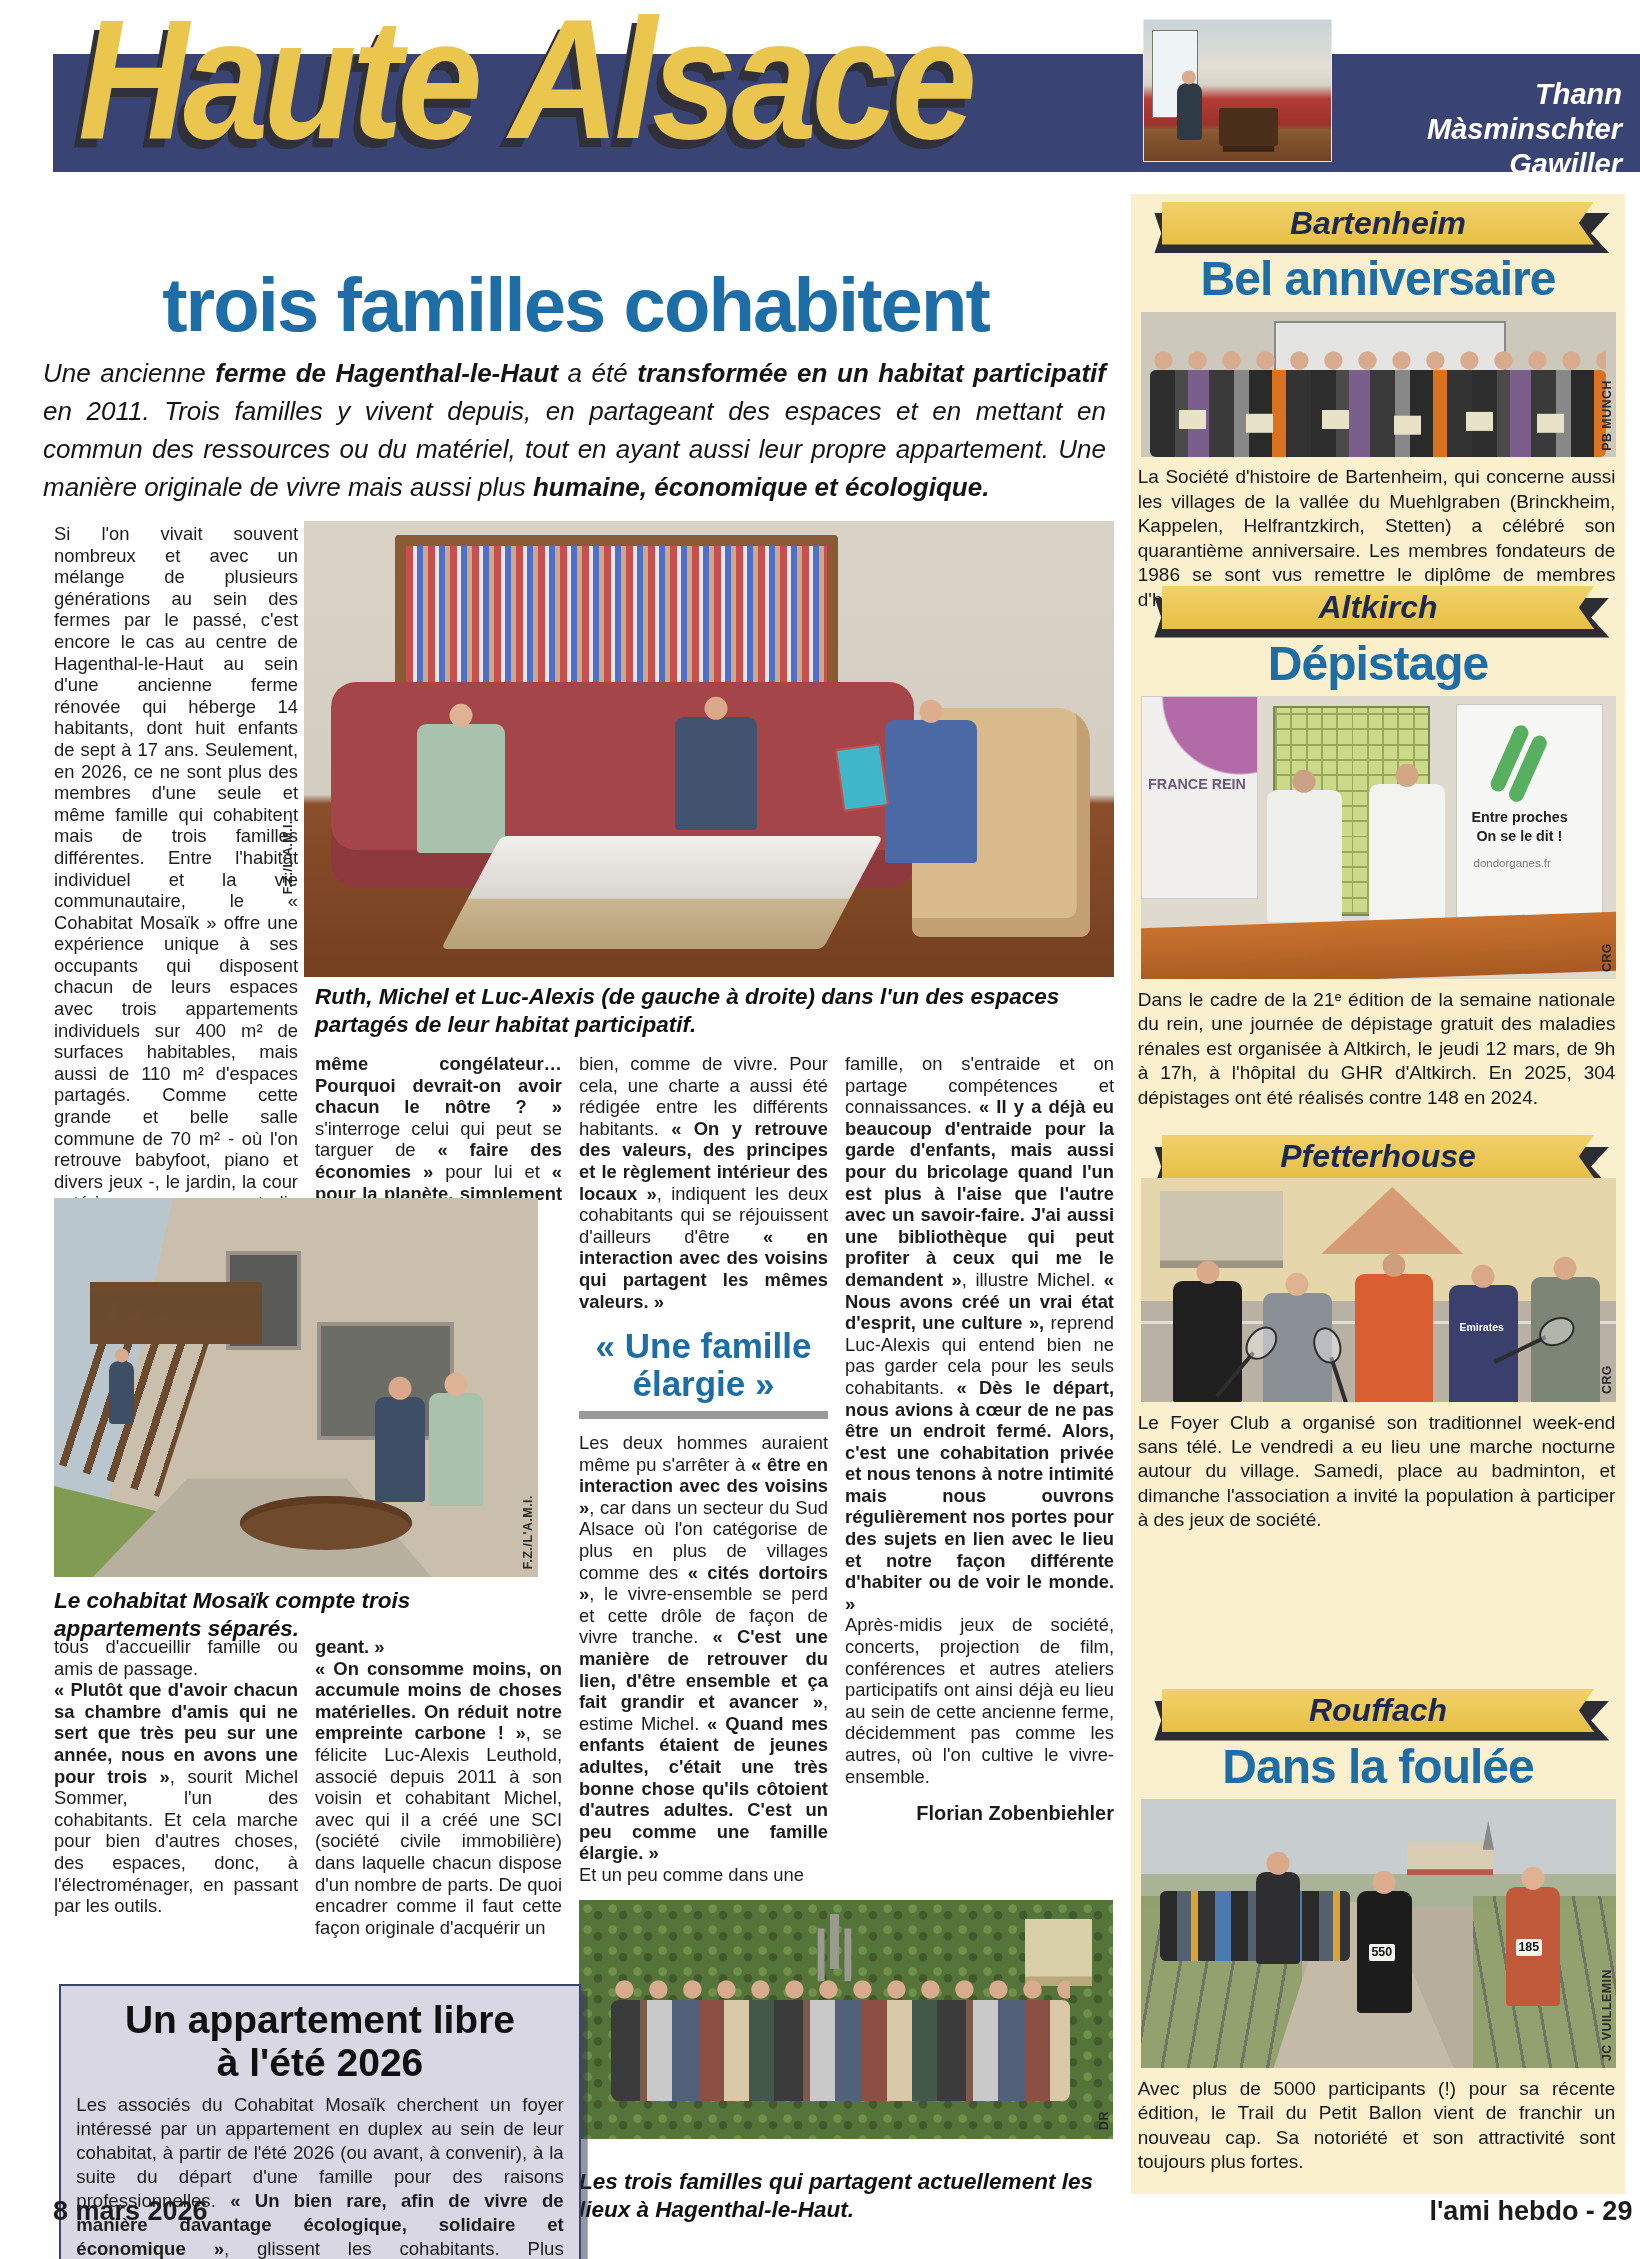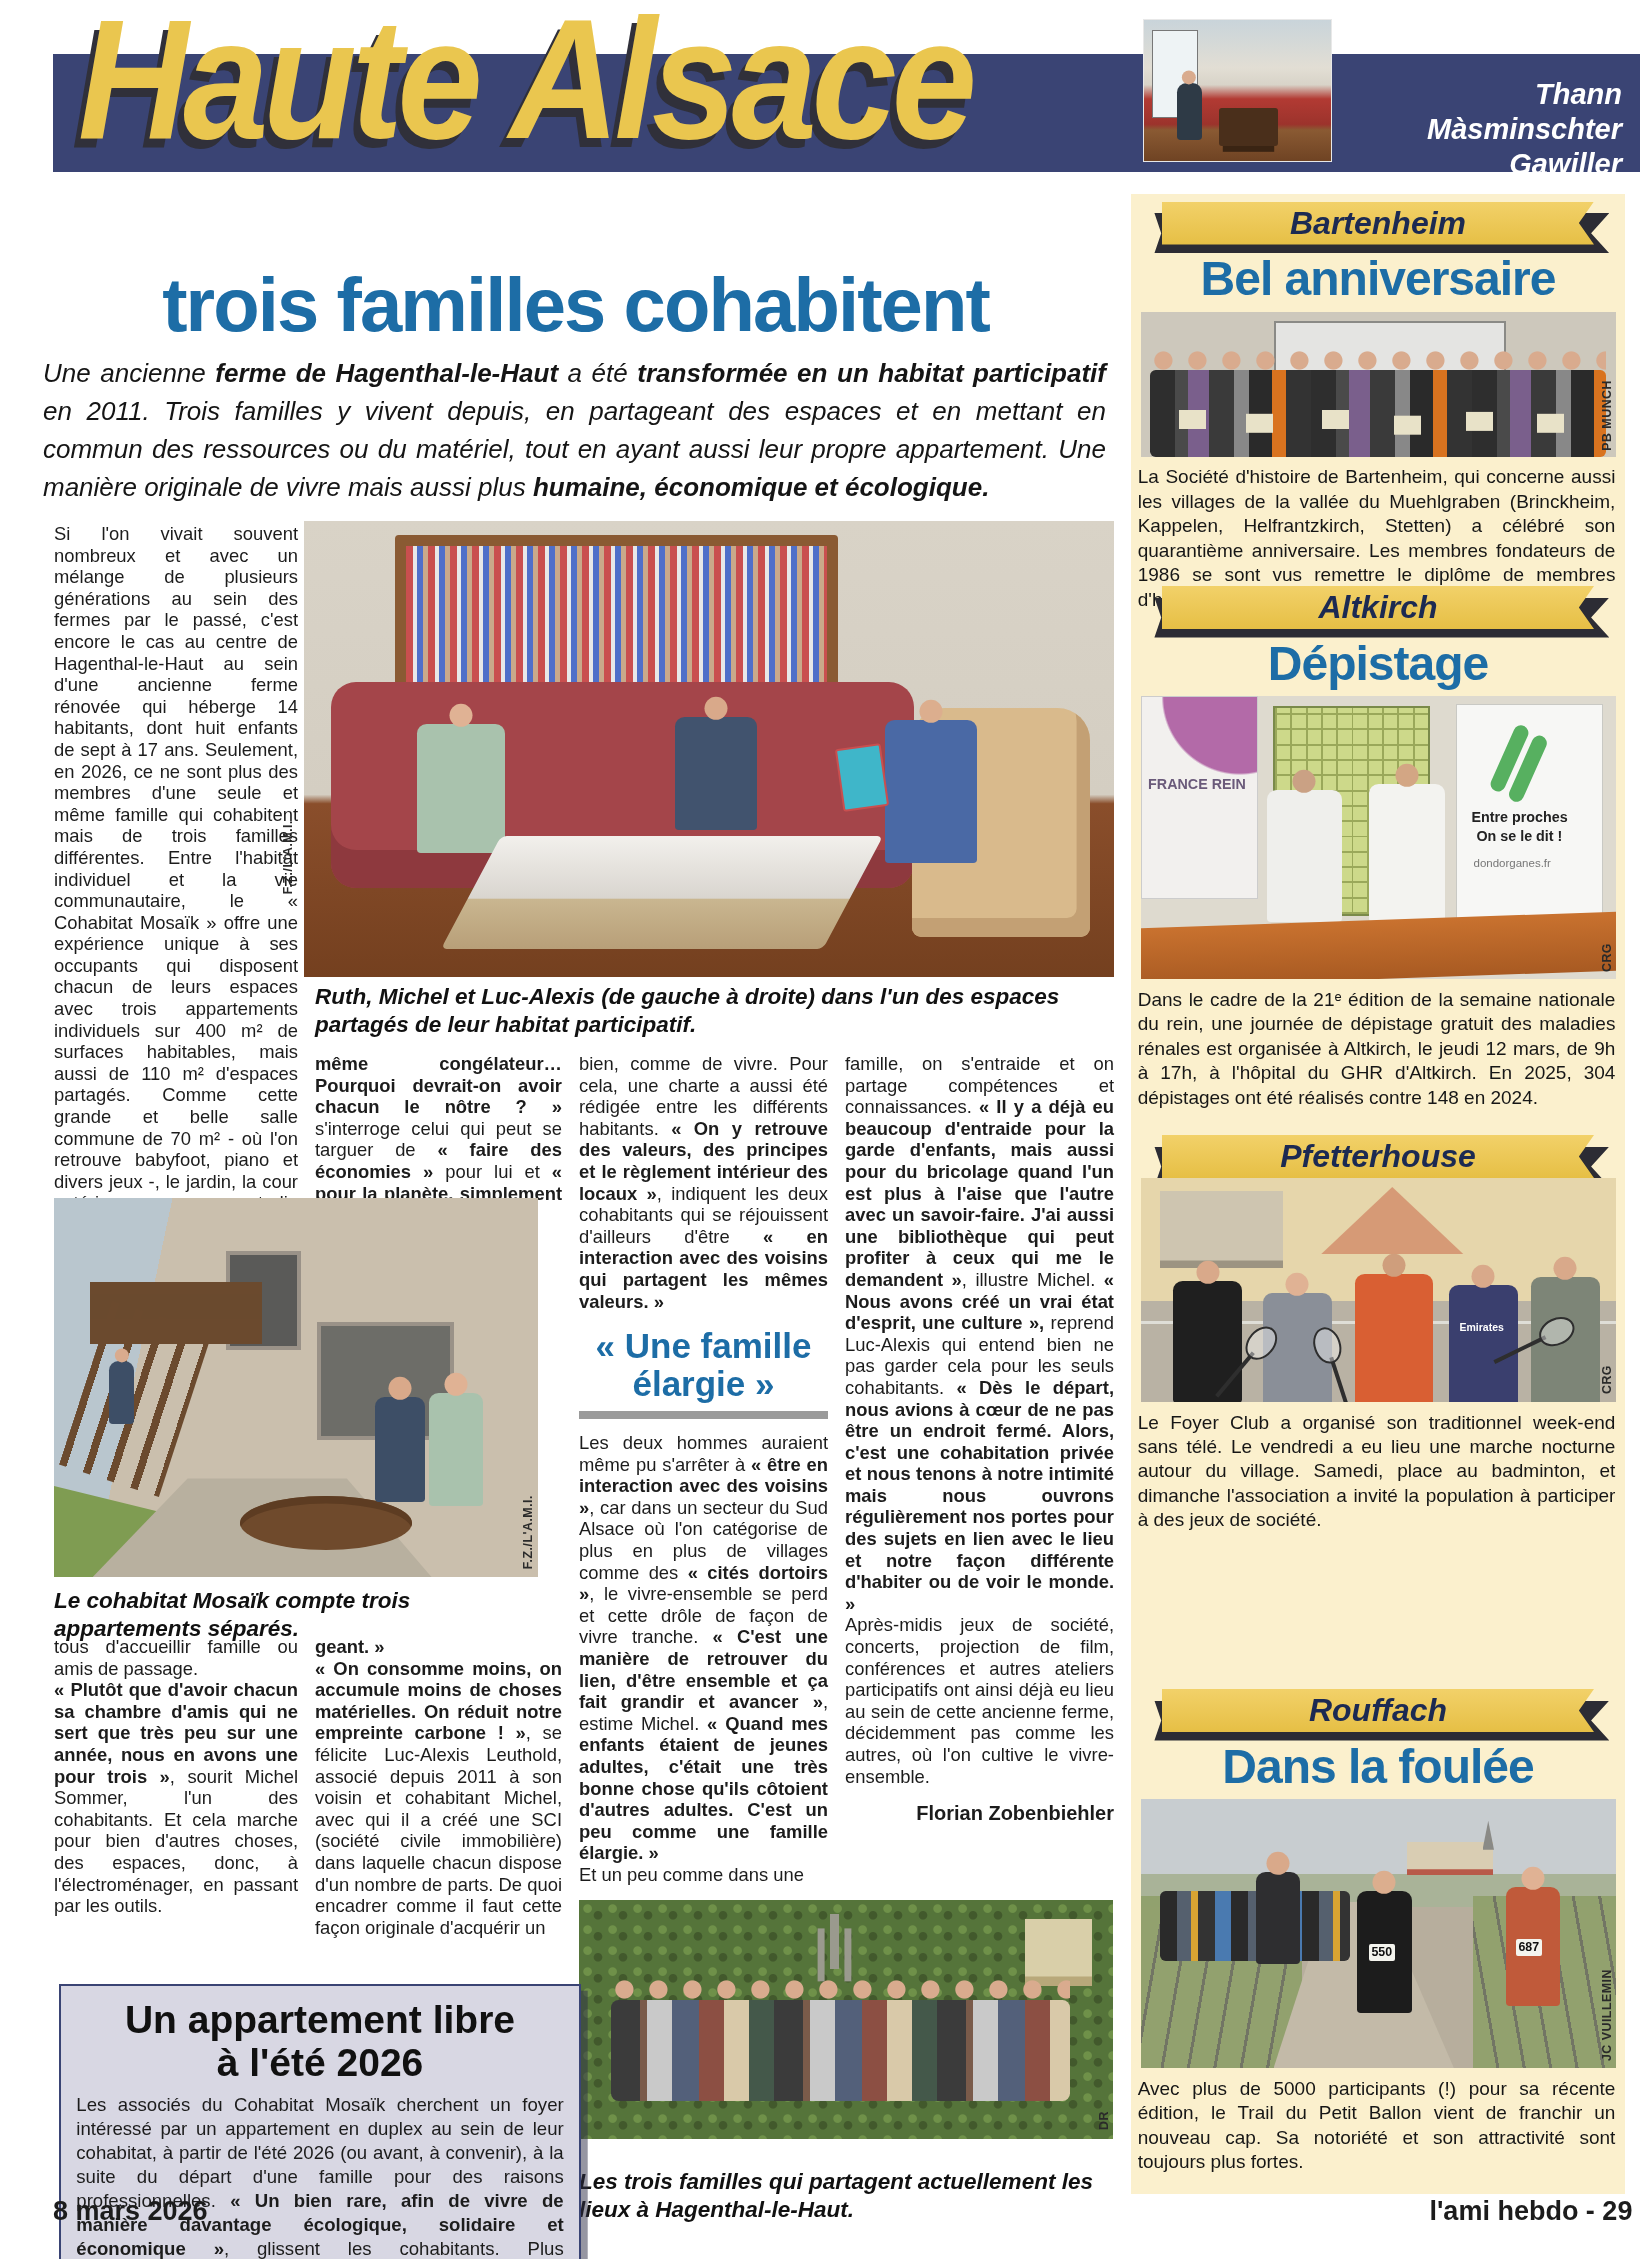--- a/index.html
+++ b/index.html
@@ -264,21 +264,21 @@
       <div class="sb-photo" id="ph-rouf">
         <i class="abs" style="left:56%;top:16%;width:86px;height:32.5px;background:#d9cdb3;box-shadow:inset 0 -5.7px 0 #b85a4a;"></i>
         <i class="abs" style="left:72%;top:8%;width:11.5px;height:29px;background:#8a8a86;clip-path:polygon(0 100%,50% 0,100% 100%);"></i>
         <i class="abs" style="left:0;top:36%;width:34%;height:64%;background:repeating-linear-gradient(100deg,transparent 0 23px,#6b6f5e 23px 26px),#8fa06a;opacity:.9;"></i>
         <i class="abs" style="right:0;top:36%;width:30%;height:64%;background:repeating-linear-gradient(80deg,transparent 0 23px,#6b6f5e 23px 26px),#8fa06a;opacity:.9;"></i>
         <i class="abs" style="left:28%;top:38%;width:38%;height:62%;background:#c3baa8;clip-path:polygon(30% 0,60% 0,100% 100%,0 100%);"></i>
         <i class="abs" style="left:4%;top:34%;width:40%;height:26%;border-radius:5.7px;background:repeating-linear-gradient(90deg,#2a2a2a 0 17px,#55606e 17px 31px,#d9a432 31px 38px,#333 38px 55px,#4a7ab0 55px 71px);"></i>
         <i class="pers" style="left:216px;top:92px;width:55px;height:122px;background:#1c1c1c;--skin:#dcae8e;"></i>
         <b class="bib" style="left:228px;top:145px;">550</b>
         <i class="pers" style="left:365px;top:88px;width:54px;height:119px;background:#c05a3a;--skin:#e0b294;"></i>
-        <b class="bib" style="left:375px;top:140px;">687</b>
+        <b class="bib" style="left:375px;top:140px;">185</b>
         <i class="pers" style="left:115px;top:73px;width:44px;height:92px;background:#2e2e30;--skin:#d9a98a;"></i>
         <span class="credit" style="position:absolute;right:1.9px;bottom:7.6px;">JC VUILLEMIN</span>
       </div>
       <div class="sb-text">Avec plus de 5000 participants (!) pour sa récente édition, le Trail du Petit Ballon vient de franchir un nouveau cap. Sa notoriété et son attractivité sont toujours plus fortes.</div>
     </div>
   </div>
 
   <div class="abs footer-date">8 mars 2026</div>
   <div class="abs footer-brand">l'ami hebdo - 29</div>
 

